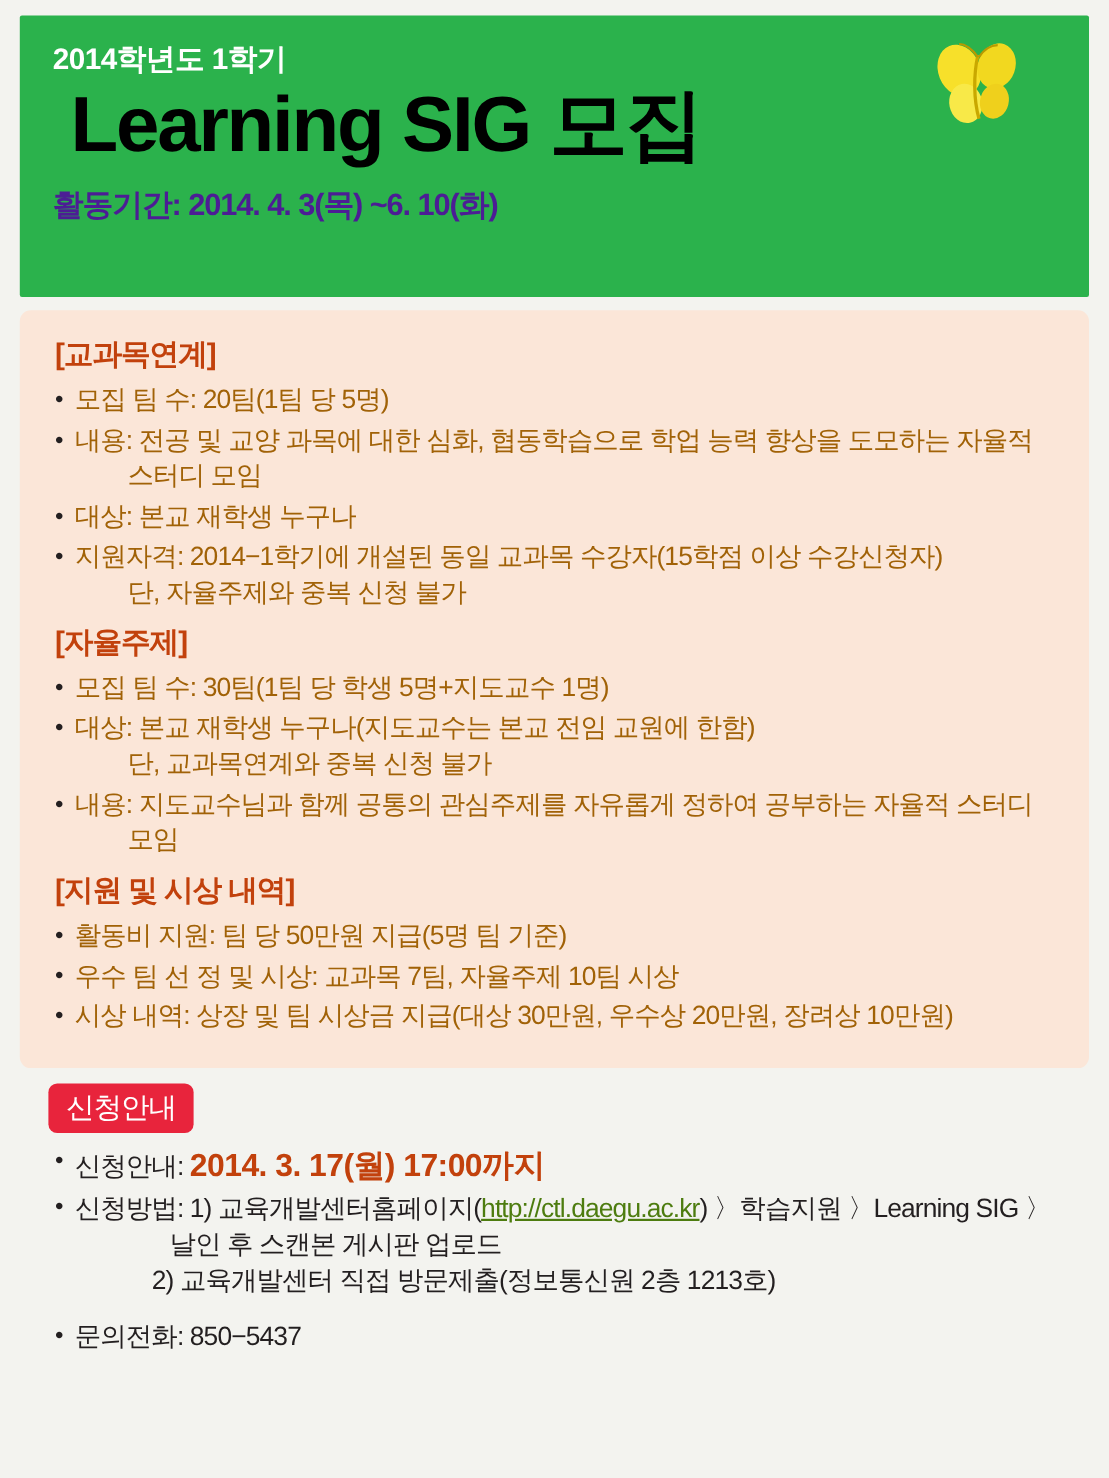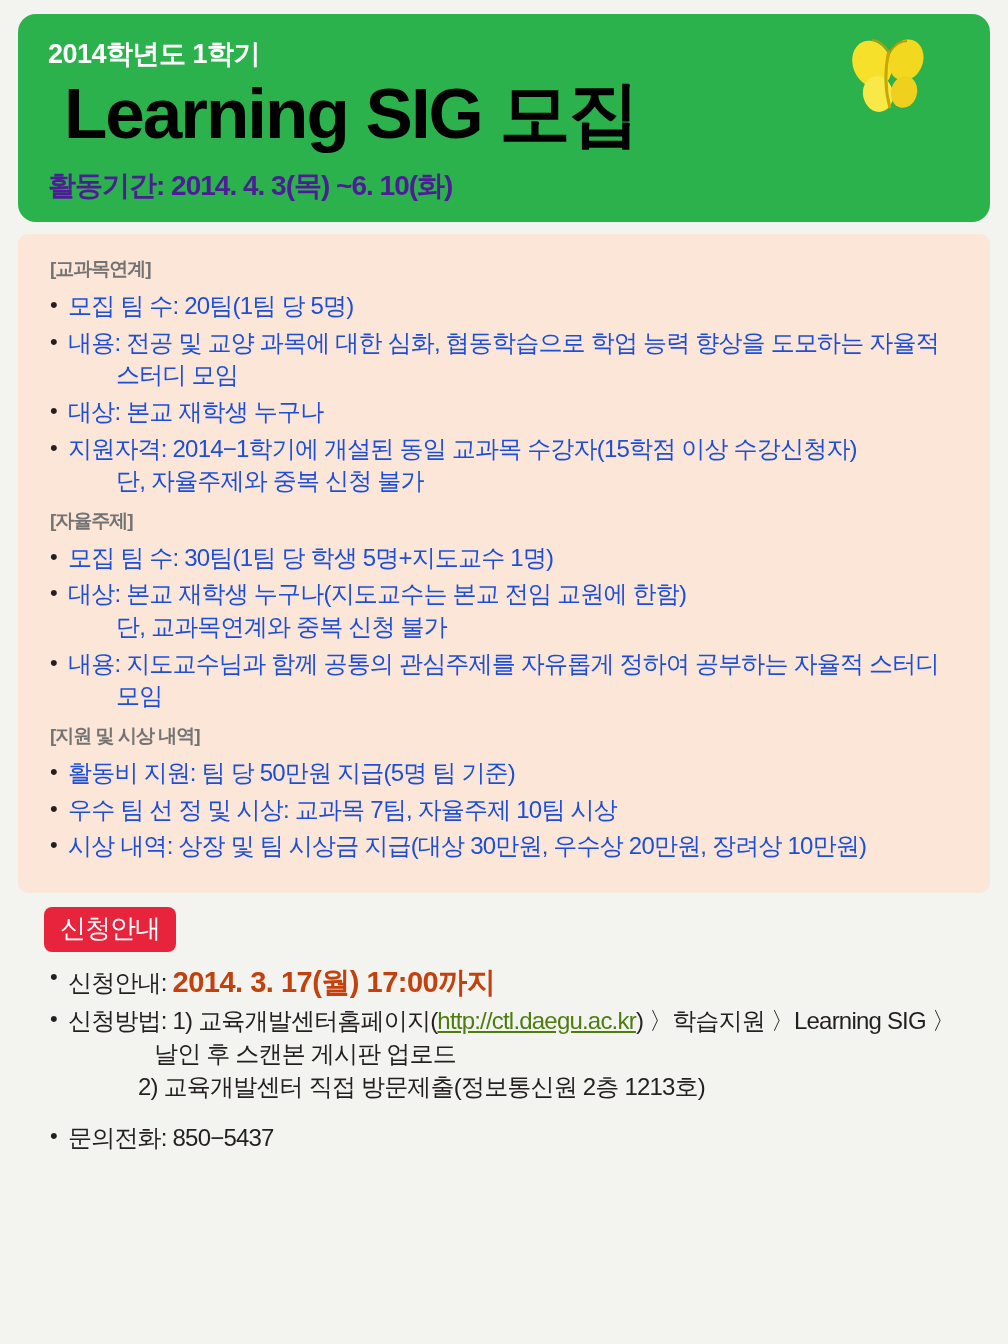--- a/index.html
+++ b/index.html
@@ -20,22 +20,22 @@
     height: 1344px;
     box-sizing: border-box;
     padding: 14px 18px 10px 18px;
     background: #f3f3ef;
   }
 
   
   .header {
     position: relative;
     background: #2bb24c;
-    border-radius: 18px;
-    height: 208px;
+    border-radius: 2px;
+    height: 256px;
     box-sizing: border-box;
     padding: 16px 24px 0 26px;
     overflow: hidden;
   }
   .header-year {
     color: #ffffff;
     font-size: 27px;
     font-weight: bold;
     letter-spacing: -0.5px;
     margin: 6px 0 0 4px;
@@ -65,41 +65,41 @@
 
   
   .panel {
     margin-top: 12px;
     background: #fbe6d8;
     border-radius: 10px;
     padding: 18px 26px 26px 26px;
     box-sizing: border-box;
   }
   .sec-title {
-    color: #737373;
-    font-size: 19px;
+    color: #c2410c;
+    font-size: 27px;
     font-weight: bold;
     letter-spacing: -1px;
     margin: 10px 0 8px 6px;
   }
   .sec-title.first { margin-top: 4px; }
 
   ul.bullets {
     list-style: none;
     margin: 0;
     padding: 0;
   }
   ul.bullets li {
     position: relative;
     padding-left: 24px;
     font-size: 24px;
     letter-spacing: -0.8px;
     line-height: 1.36;
     margin-bottom: 4px;
-    color: #1d4ed8;
+    color: #a16207;
   }
   ul.bullets li::before {
     content: "•";
     position: absolute;
     left: 6px;
     top: 0;
     font-size: 22px;
     color: #231f20;
   }
   .sub {

